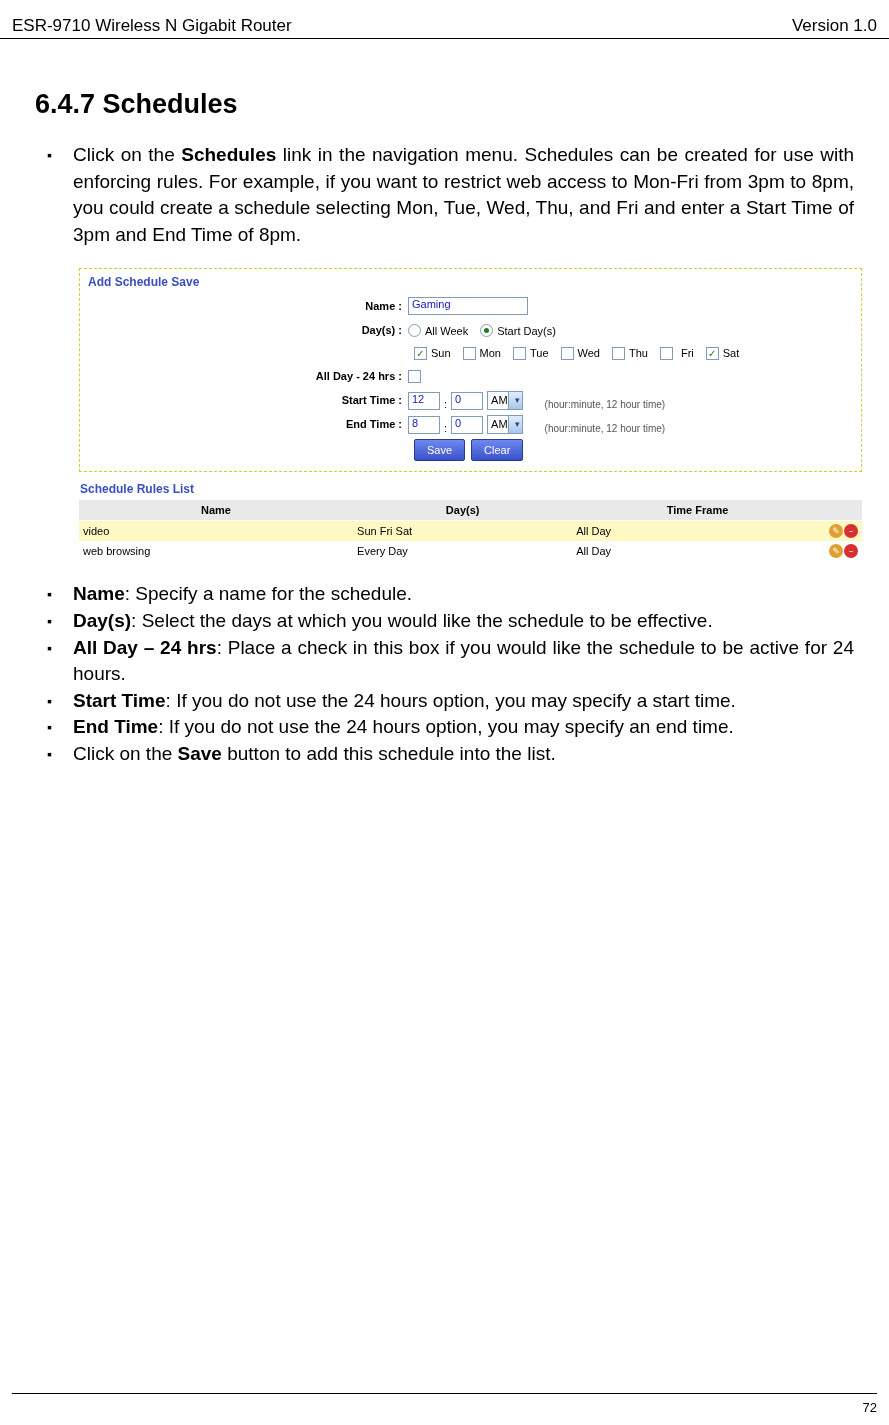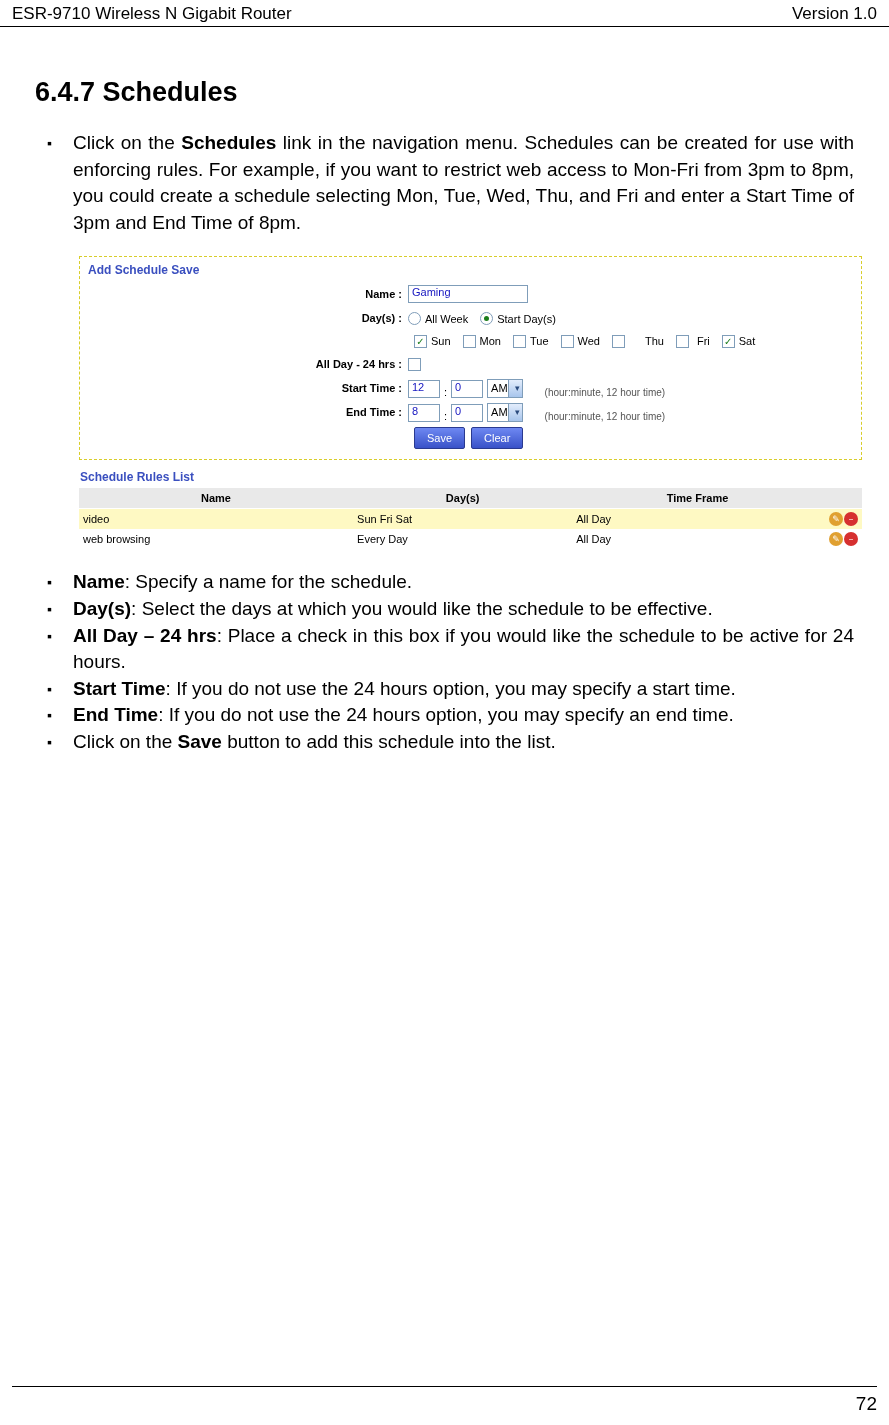--- a/index.html
+++ b/index.html
@@ -9,21 +9,21 @@
       height: 1425px;
       margin: 0;
       padding: 0;
       font-family: Arial, Helvetica, sans-serif;
       background: #fff;
       position: relative;
     }
     .header {
       display: flex;
       justify-content: space-between;
-      padding: 4px 12px 2px 12px;
+      padding: 16px 12px 2px 12px;
       font-size: 17px;
       border-bottom: 1.5px solid #000;
     }
     .content {
       padding: 50px 35px 0 35px;
     }
     h2 {
       font-size: 27px;
       margin: 0 0 22px 0;
       font-weight: bold;
@@ -196,21 +196,21 @@
     .ico.edit { background: #e0a030; }
     .ico.del { background: #d63030; }
     .hint { font-size: 10px; color: #555; }
     .footer {
       position: absolute;
       bottom: 10px;
       left: 12px;
       right: 12px;
       border-top: 1.5px solid #000;
       text-align: right;
-      font-size: 19px;
+      font-size: 13px;
       padding-top: 6px;
     }
   </style>
 </head>
 <body>
 
 <div class="header">
   <span>ESR-9710 Wireless N Gigabit Router</span>
   <span>Version 1.0</span>
 </div>
@@ -256,21 +256,21 @@
             <span>Mon</span>
           </span>
         <span style="display:flex;gap:4px;align-items:center">
             <span class="cbox"></span>
             <span>Tue</span>
           </span>
         <span style="display:flex;gap:4px;align-items:center">
             <span class="cbox"></span>
             <span>Wed</span>
           </span>
-        <span style="display:flex;gap:20px;align-items:center">
+        <span style="display:flex;gap:4px;align-items:center">
             <span class="cbox"></span>
             <span>Thu</span>
           </span>
         <span style="display:flex;gap:8px;">
             <span class="cbox"></span>
             <span>Fri</span>
           </span>
         <span style="display:flex;gap:4px;align-items:center">
             <span class="cbox">✓</span>
             <span>Sat</span>

